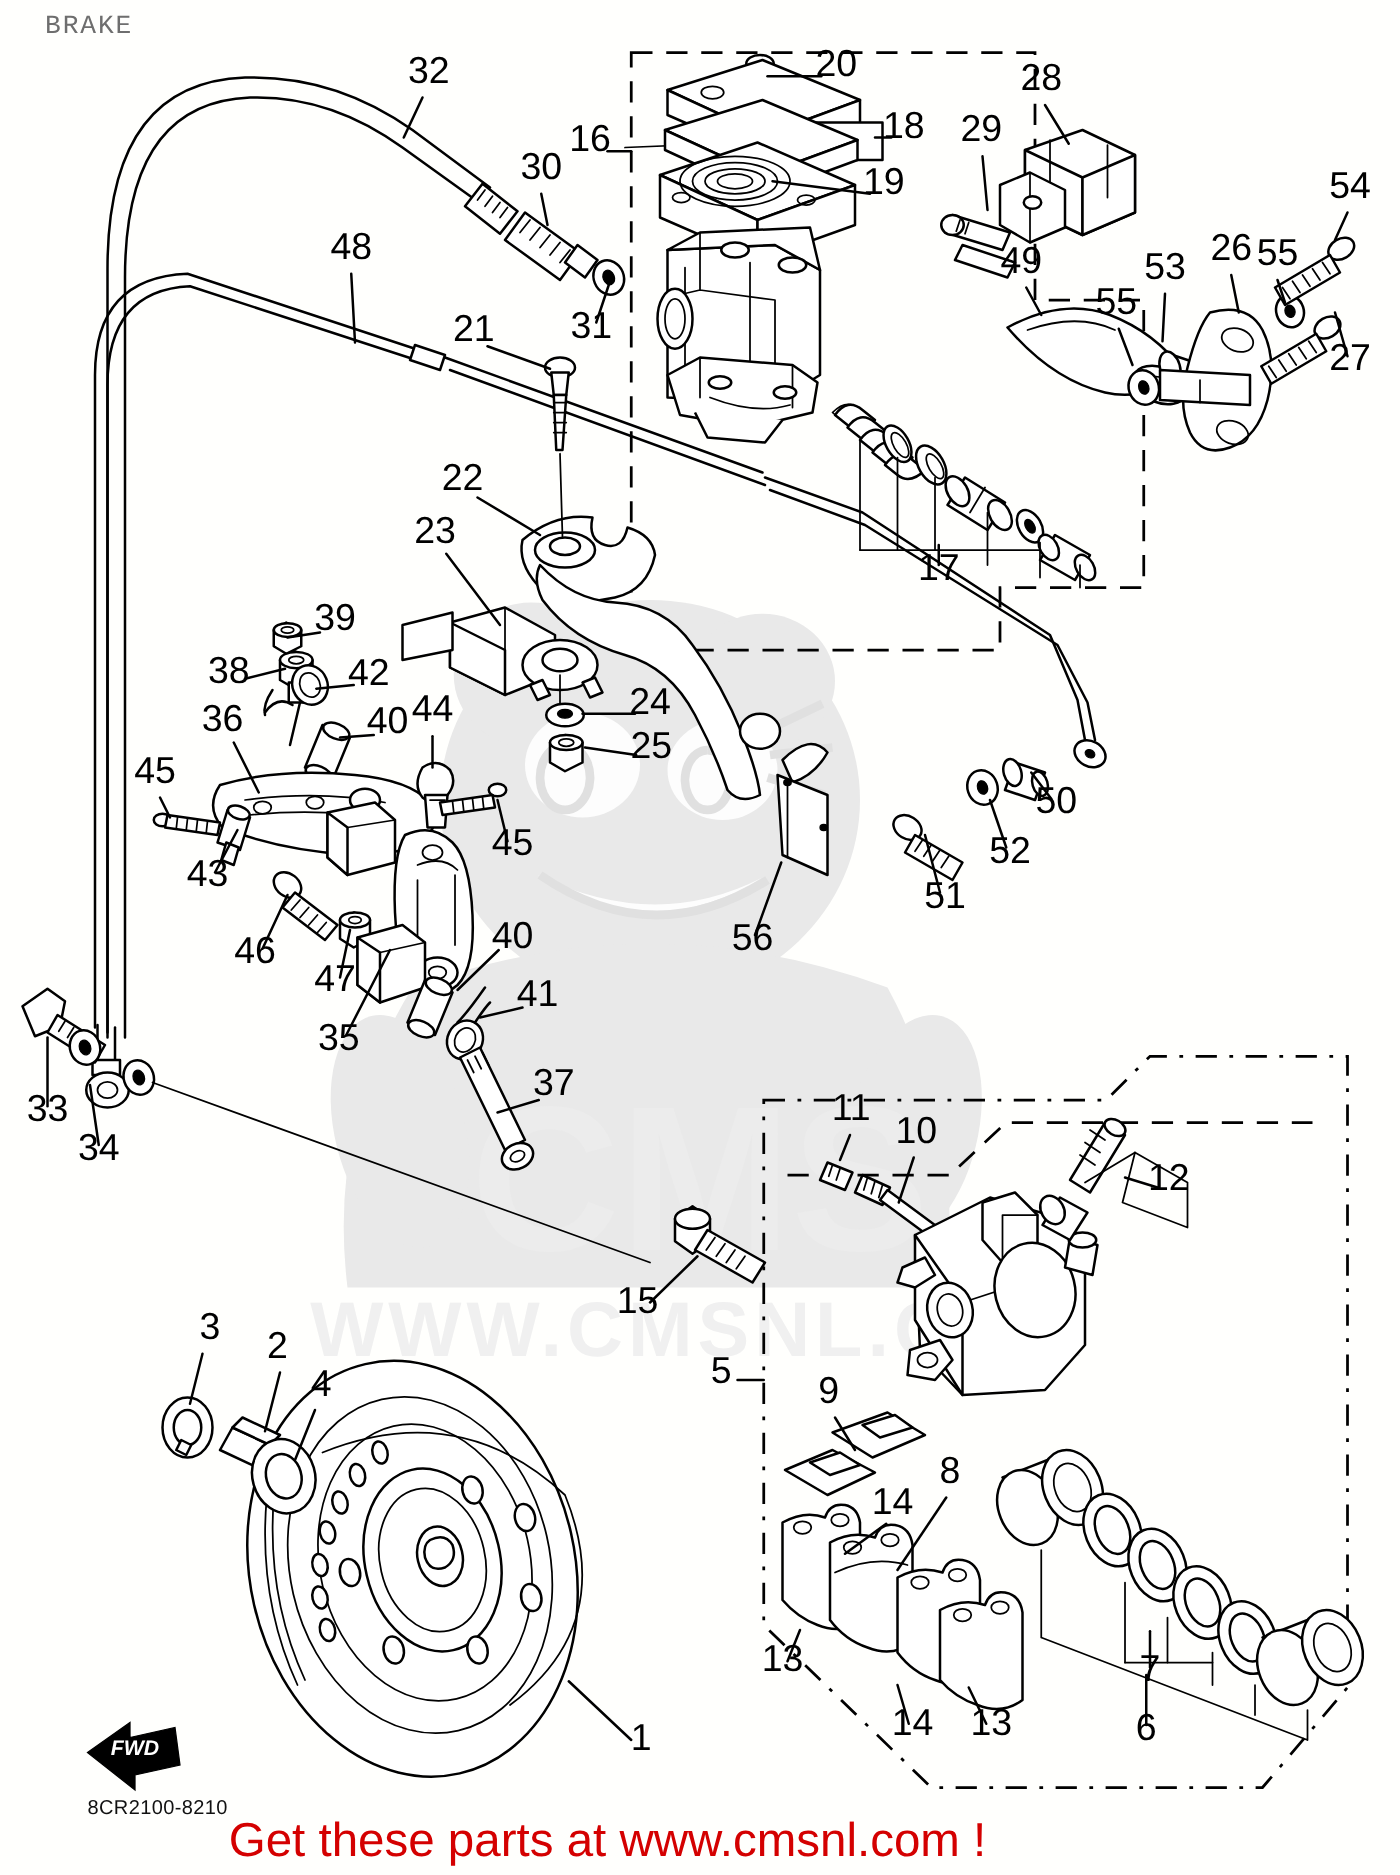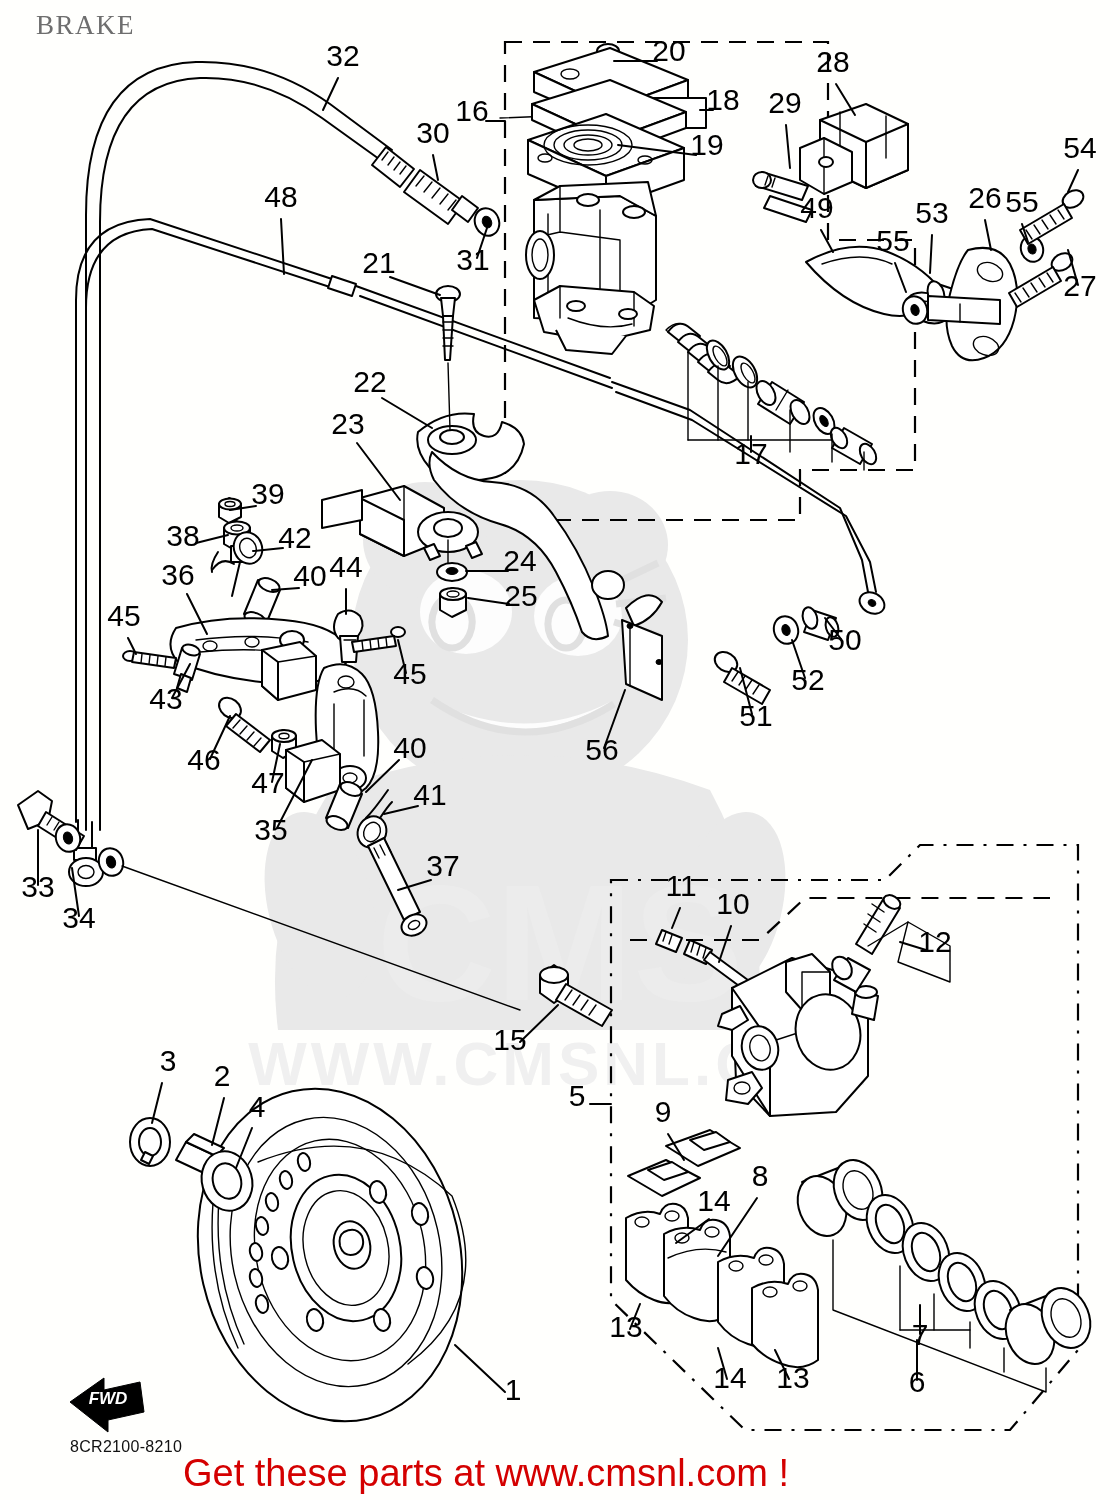--- a/index.html
+++ b/index.html
@@ -9,22 +9,22 @@
     width:1120px;height:1500px;position:relative;overflow:hidden;
     background:#fffffd;
   }
   #sheet{position:absolute;left:0;top:0;width:1120px;height:1500px;}
   .layer{position:absolute;left:0;top:0;width:1120px;height:1500px;}
   #diagram-svg{display:block;}
 
   
   .page-title{
     position:absolute;left:36px;top:10px;
-    font-size:27px;letter-spacing:1.5px;color:#6e6e6e;
-    font-family:Liberation Serif, serif;
+    font-size:21px;letter-spacing:1.5px;color:#6e6e6e;
+    font-family:Liberation Mono, monospace;
     white-space:nowrap;
   }
   
   .part-number{
     position:absolute;left:70px;top:1438px;
     font-size:16px;color:#111;letter-spacing:0.3px;
     font-family:"Liberation Sans", sans-serif;white-space:nowrap;
   }
   
   .promo{

